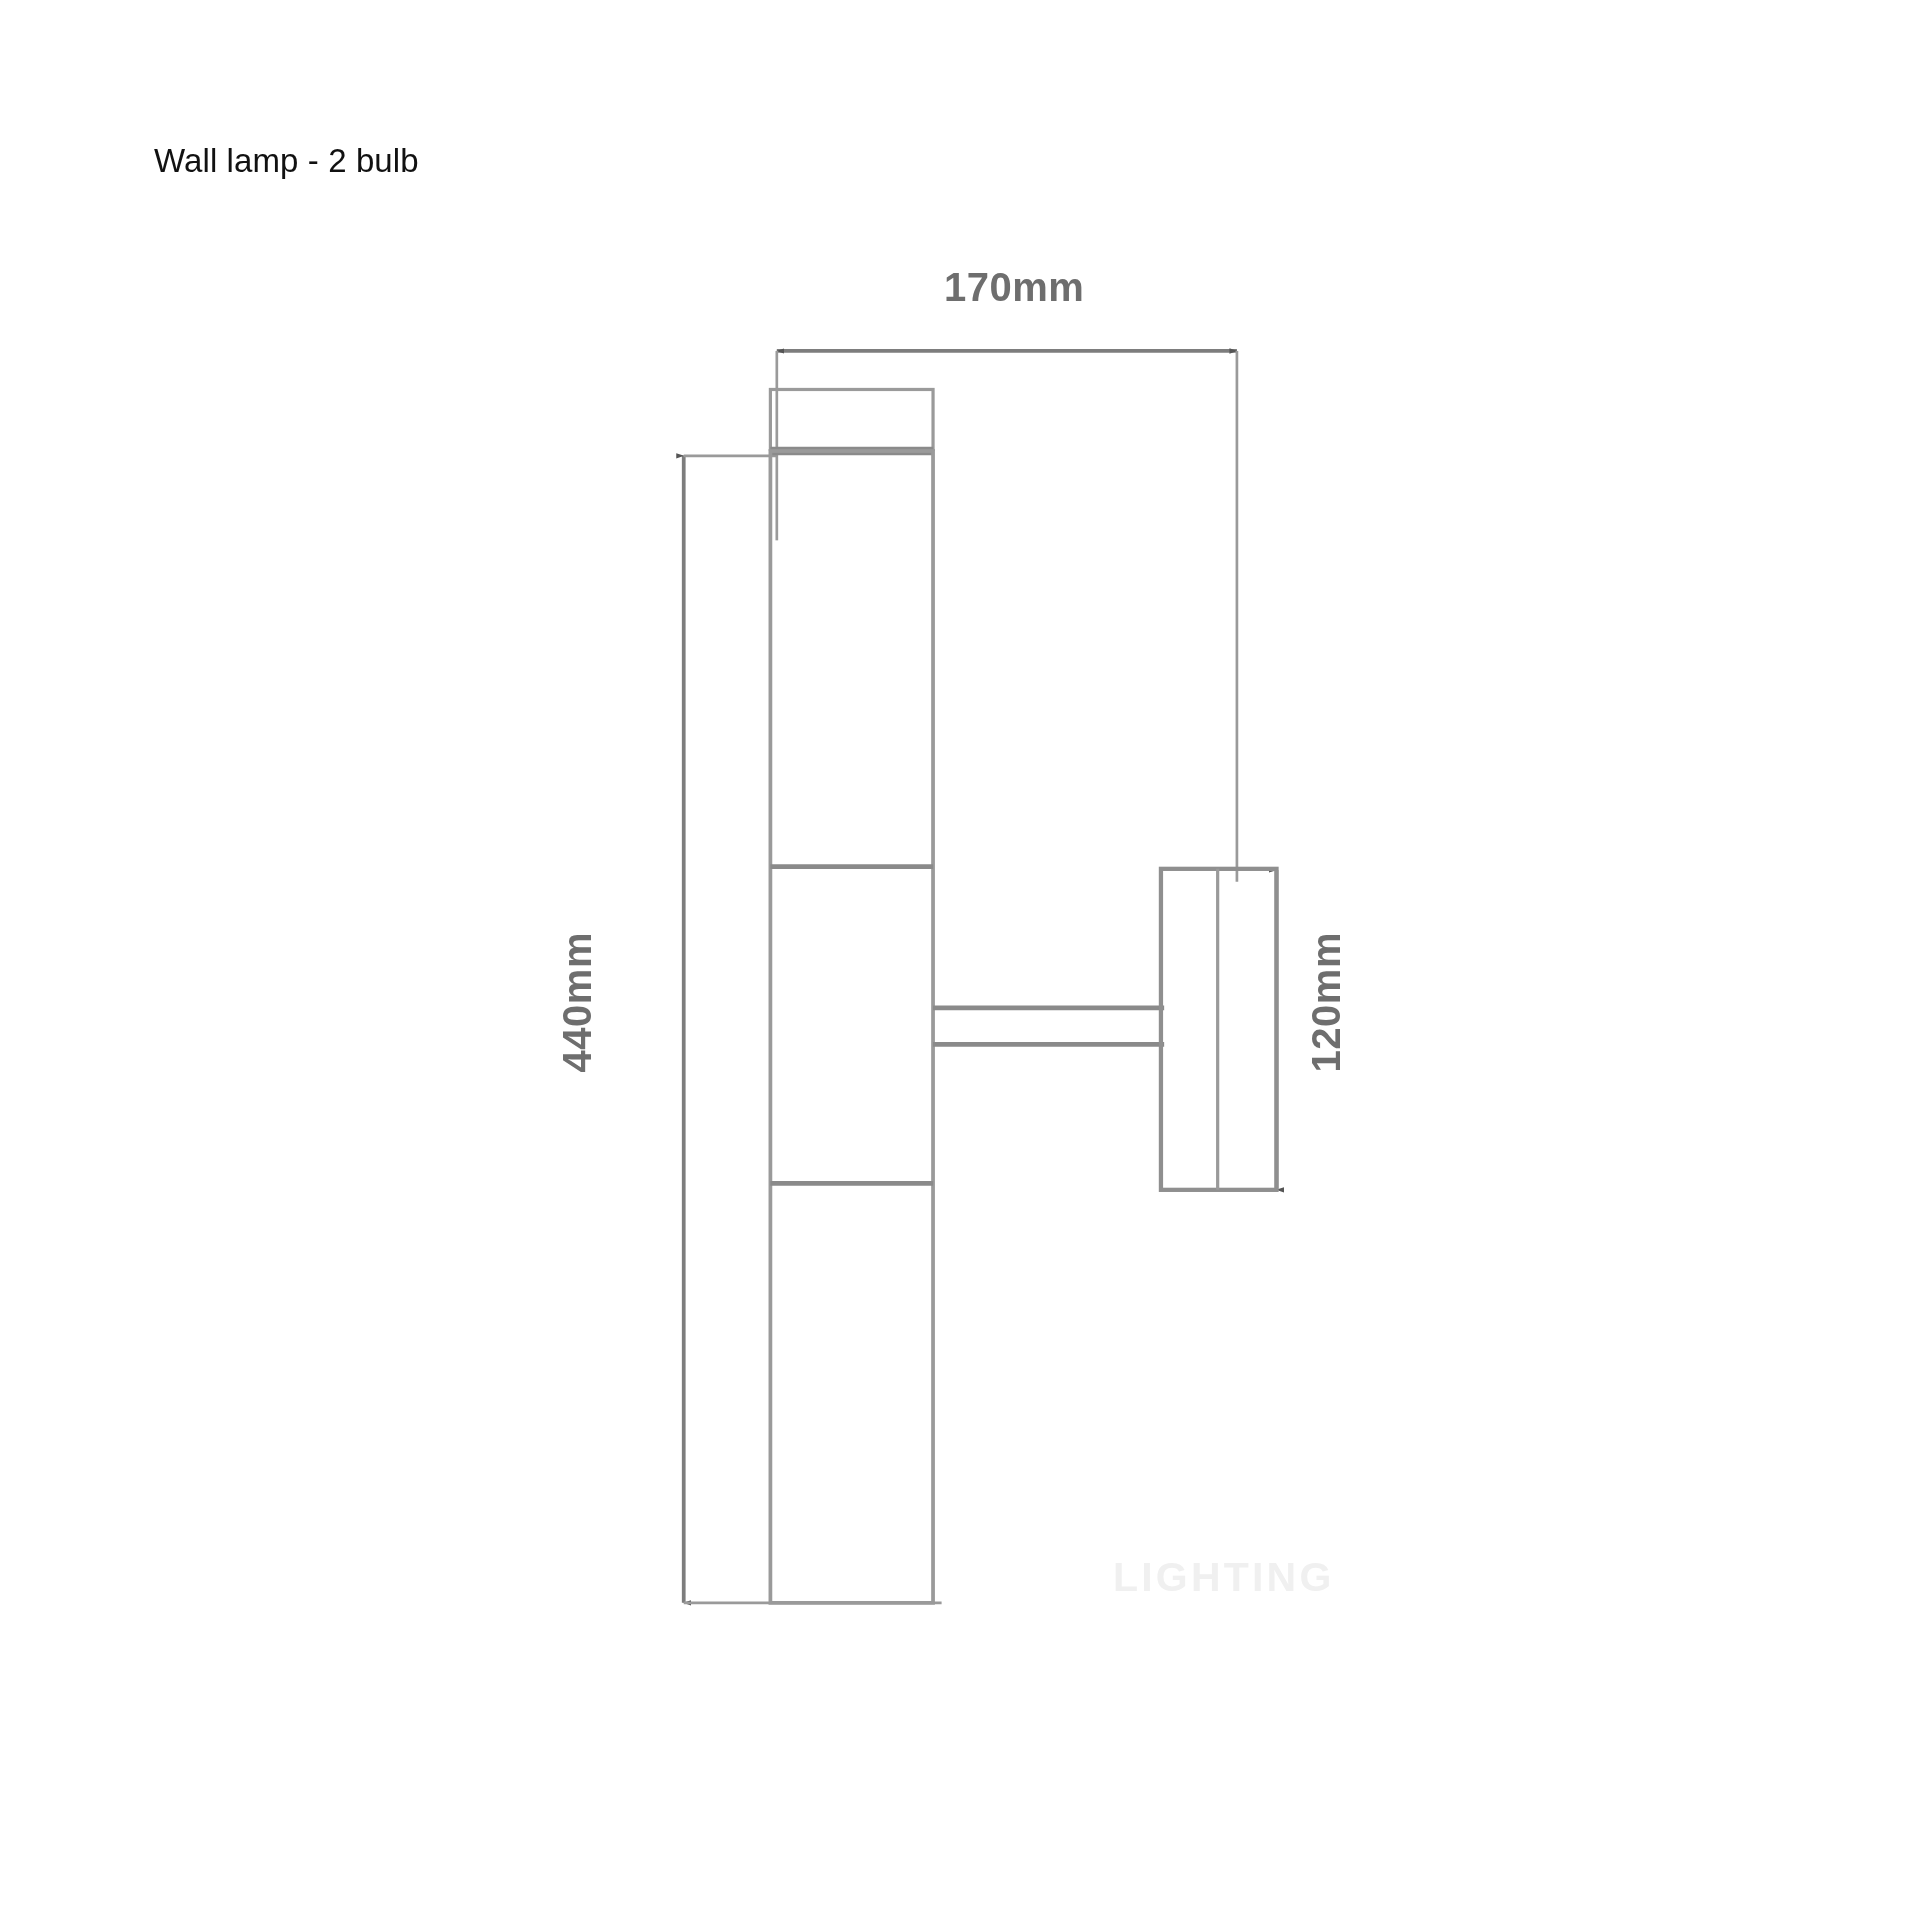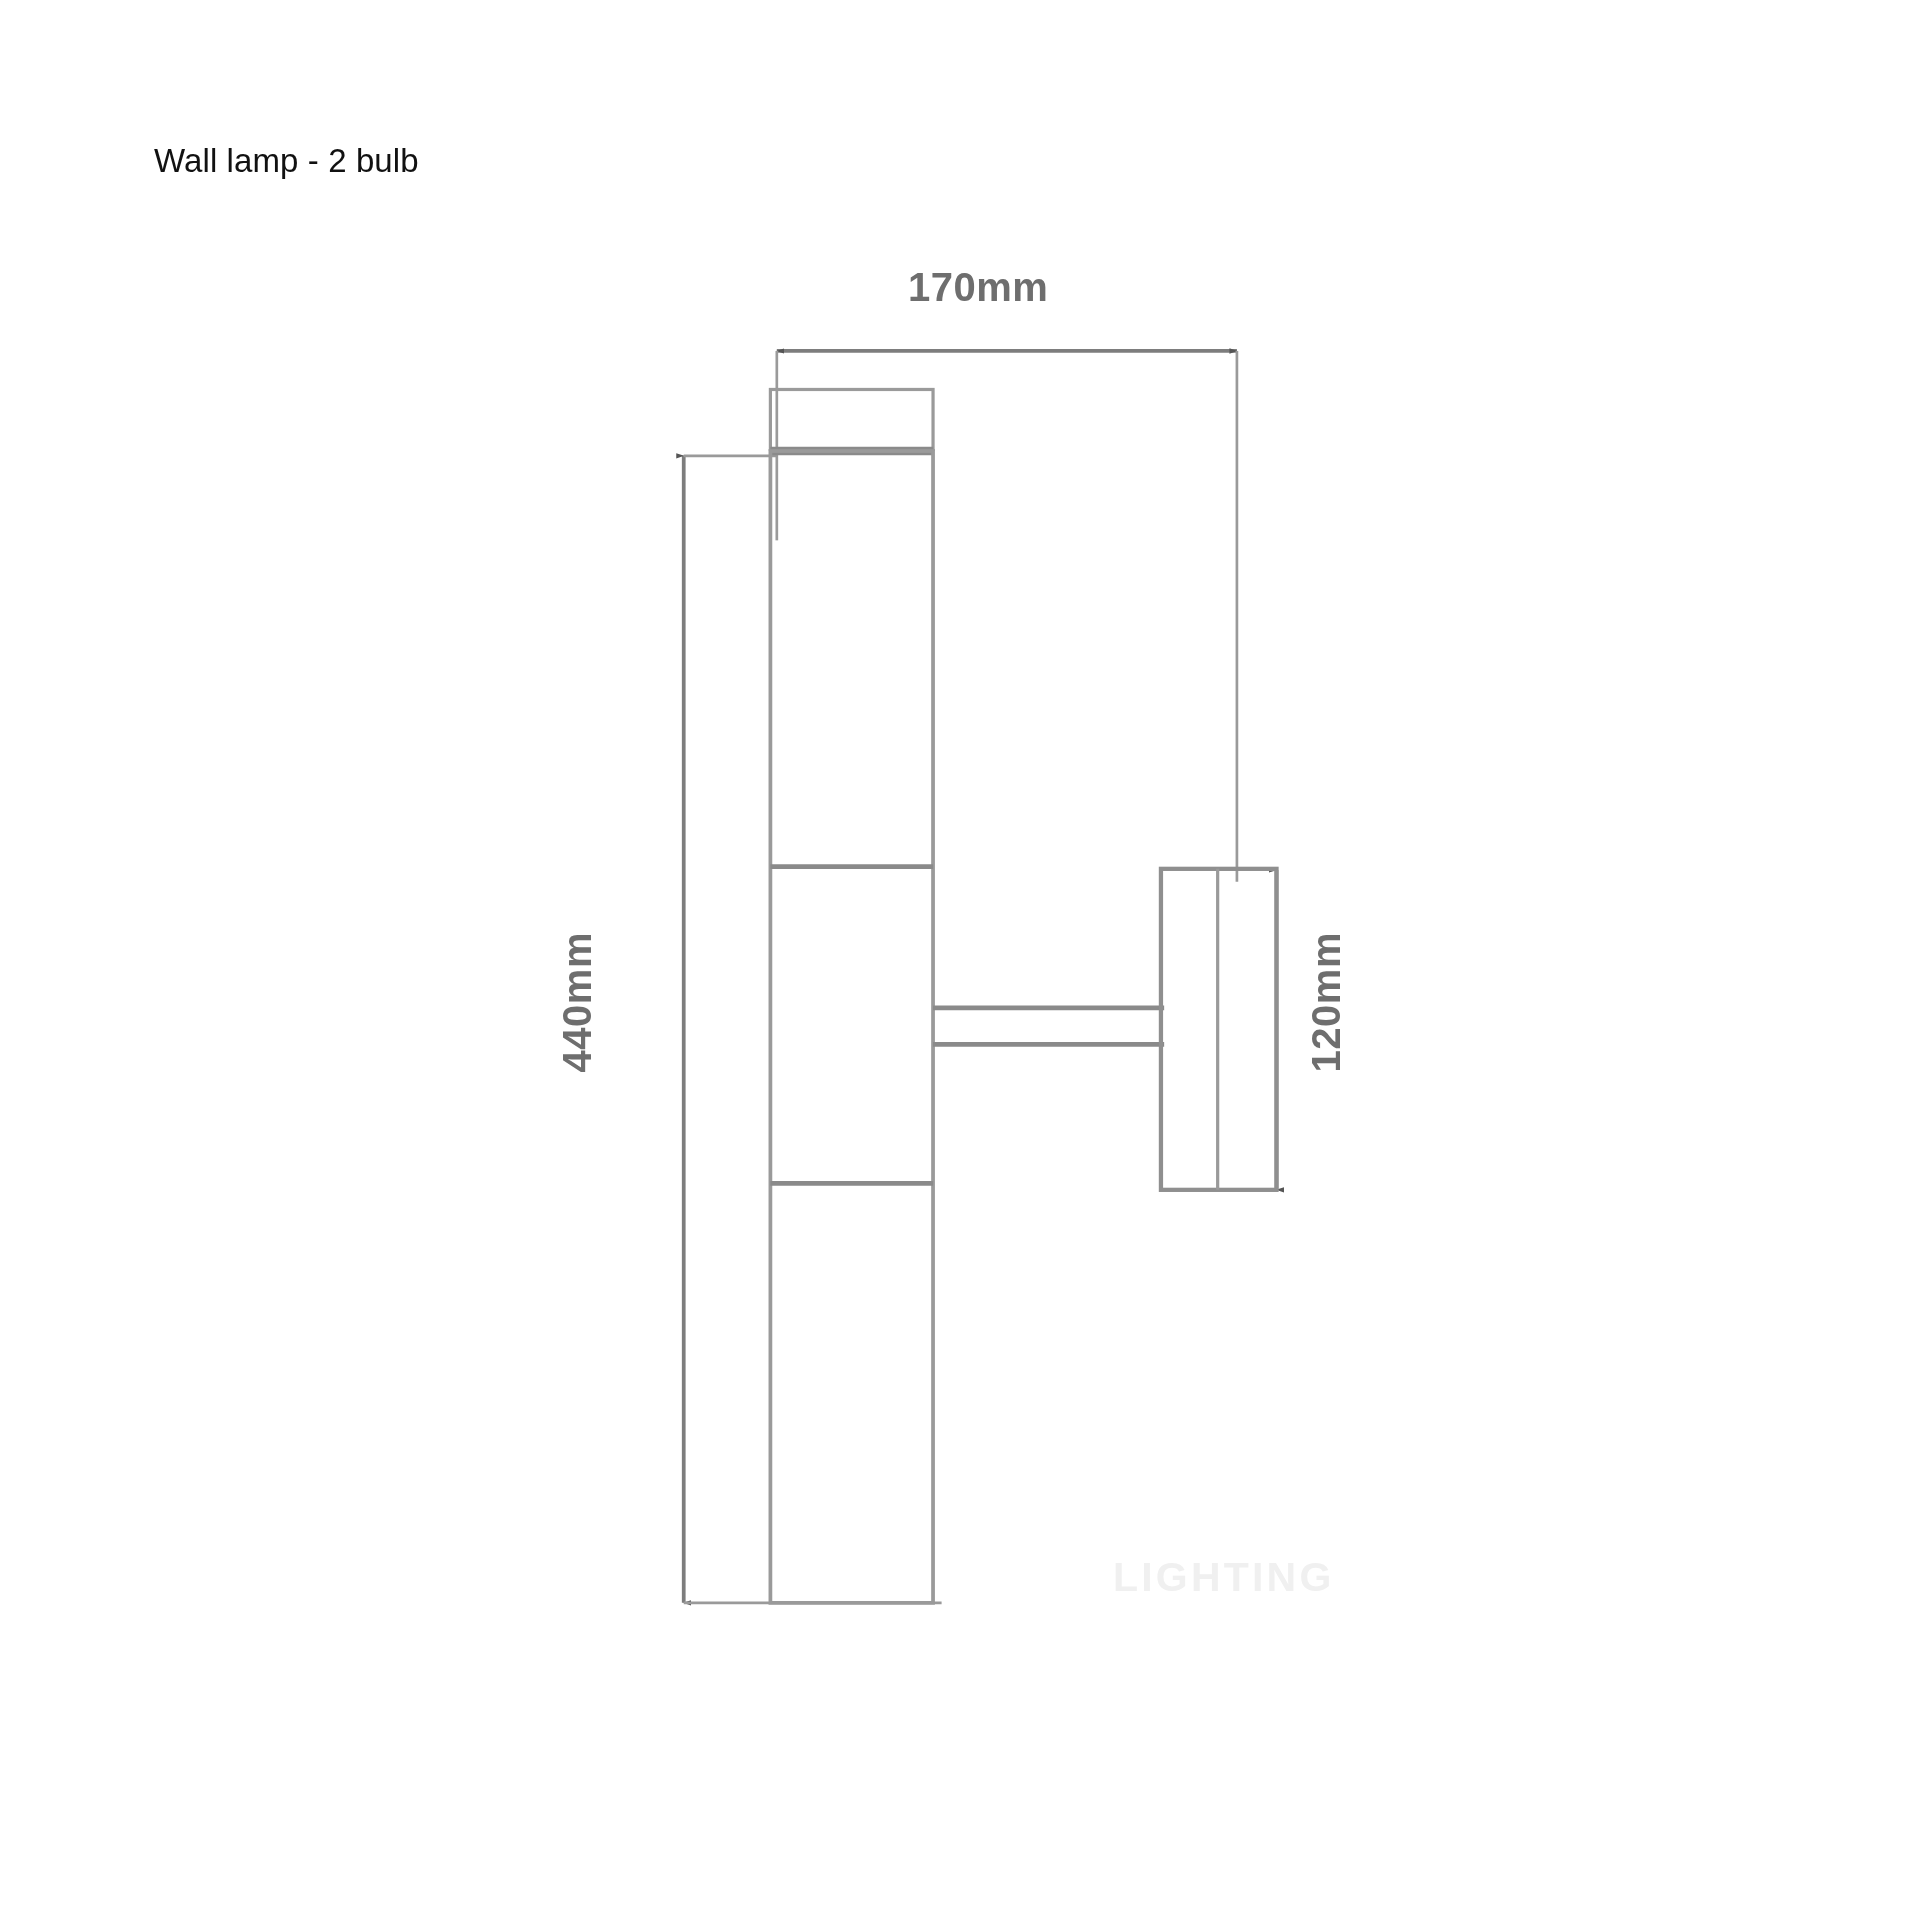--- a/index.html
+++ b/index.html
@@ -40,21 +40,21 @@
   }
   .dim-label {
     position: absolute;
     color: #6e6e6e;
     font-size: 40px;
     font-weight: 700;
     letter-spacing: 0.5px;
     white-space: nowrap;
   }
   #label-170 {
-    left: 908px;
+    left: 944px;
     top: 265px;
   }
   #label-440 {
     left: 555px;
     top: 932px;
     transform-origin: left top;
     transform: rotate(-90deg) translate(-100%, 0);
   }
   #label-120 {
     left: 1304px;

